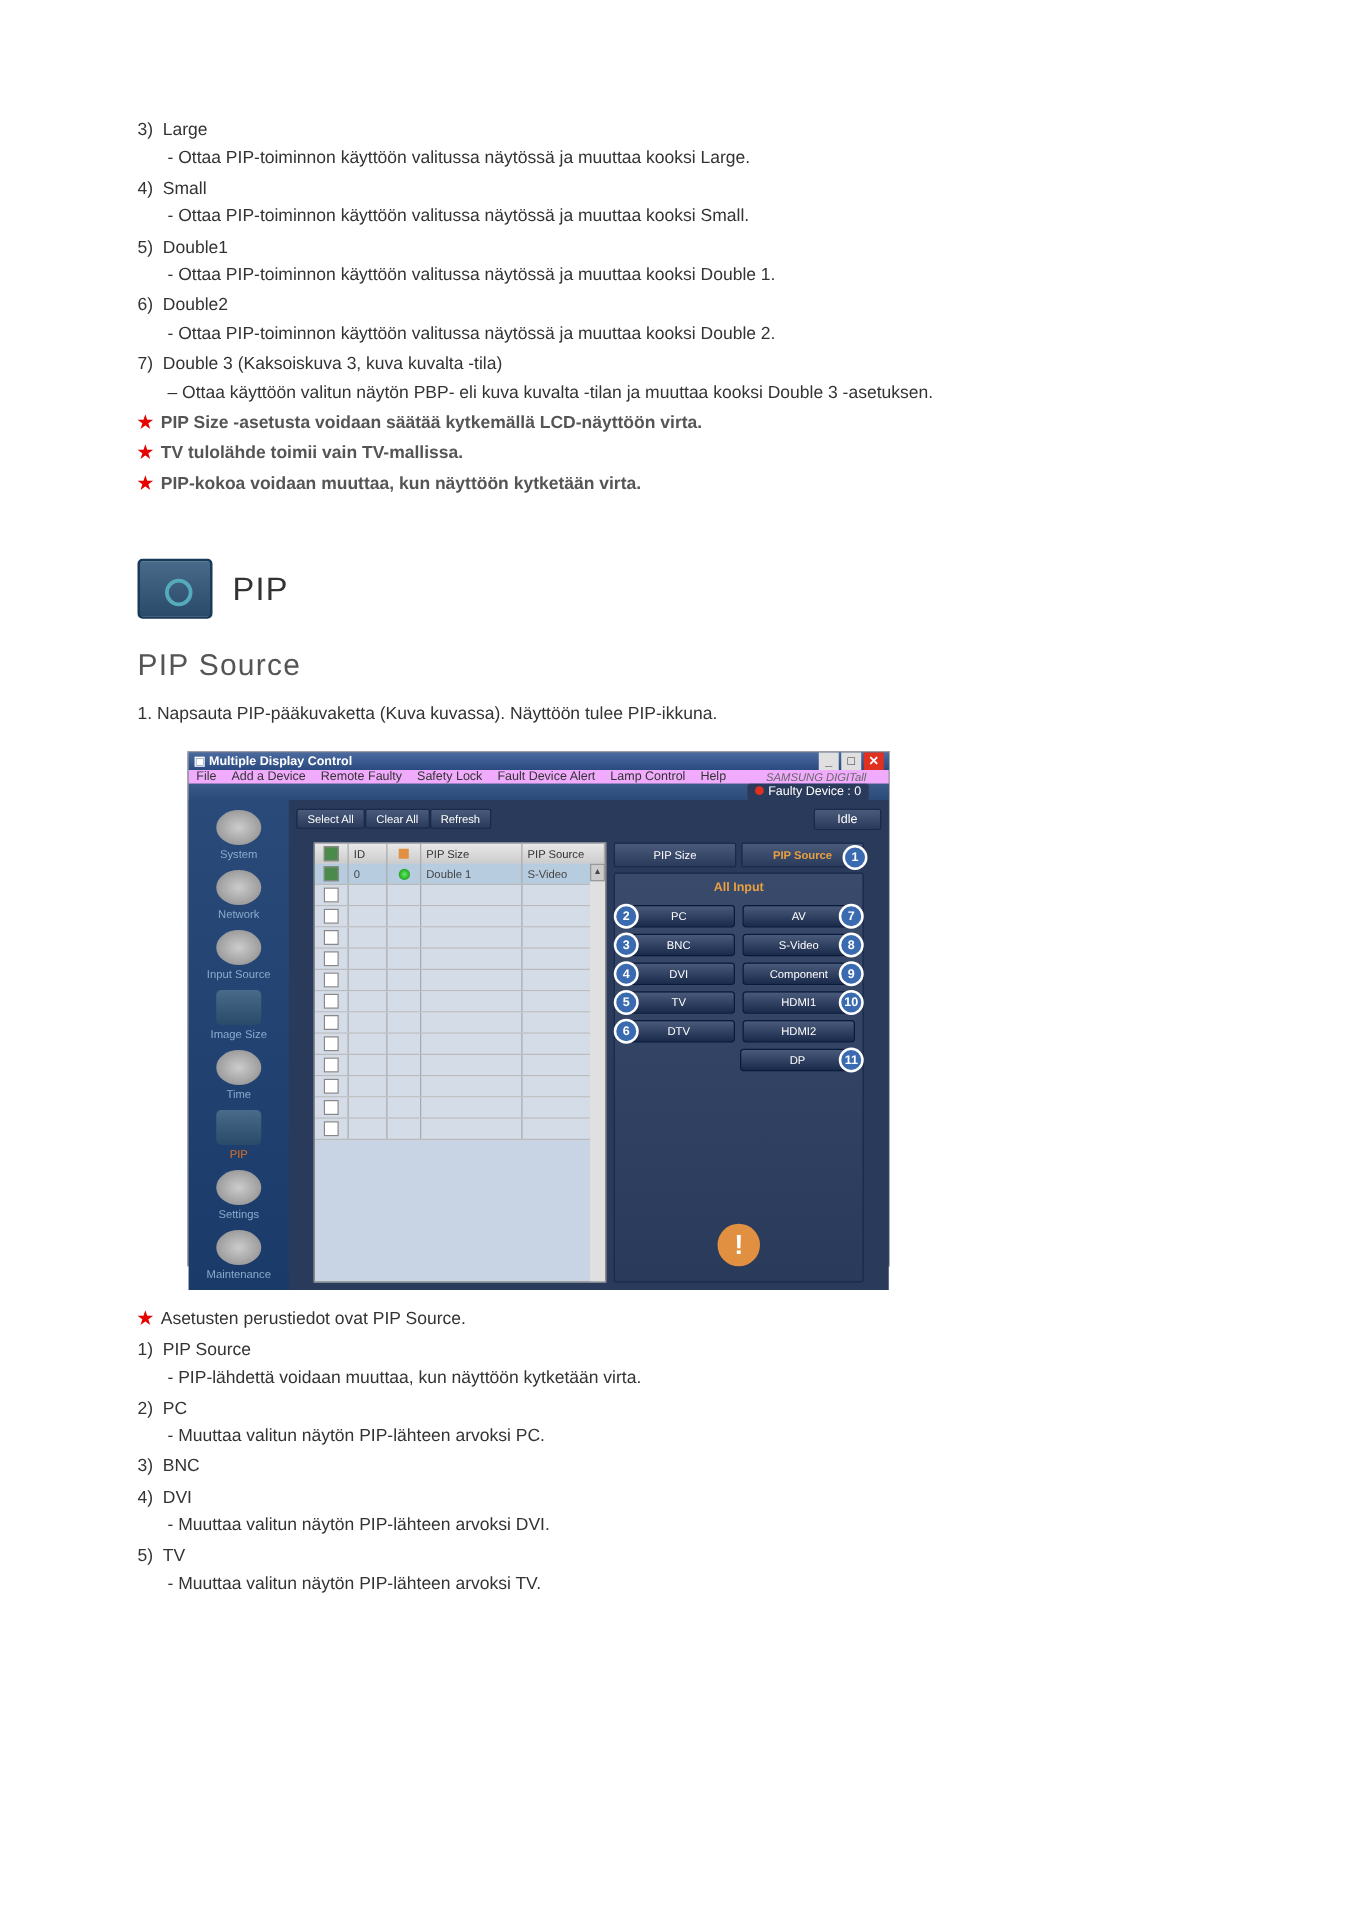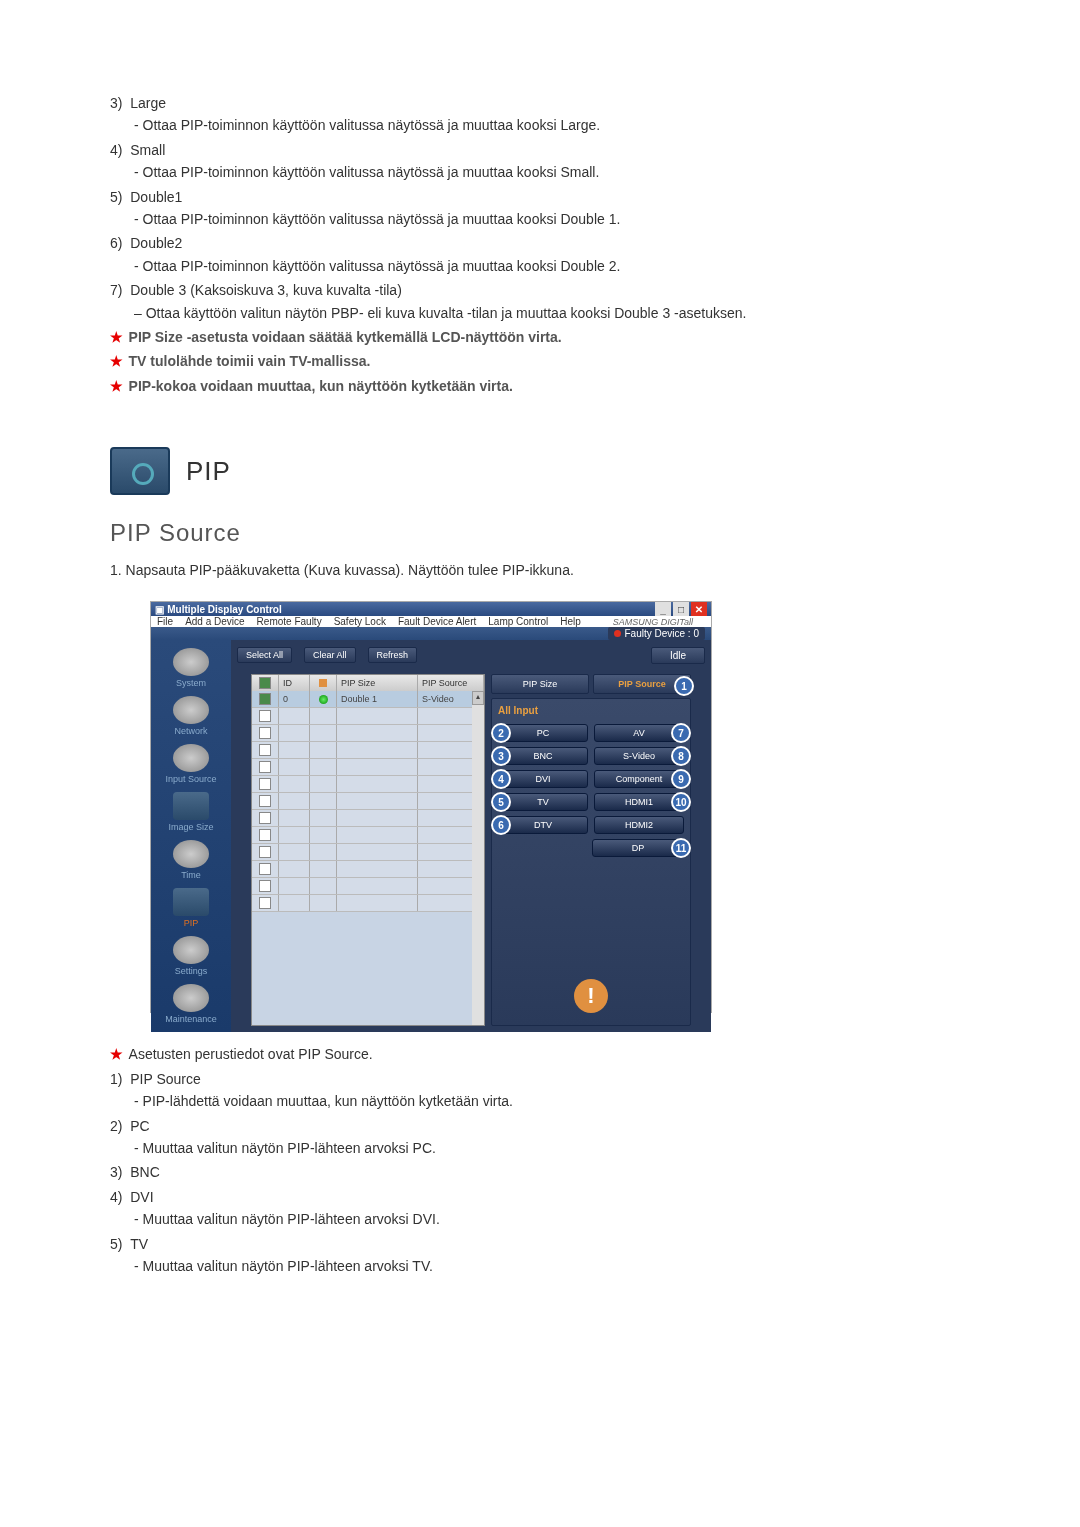--- a/index.html
+++ b/index.html
@@ -13,34 +13,34 @@
 .section-icon:after{content:"";position:absolute;left:50%;top:50%;width:16px;height:16px;margin:-8px 0 0 -8px;border:3px solid #5ab;border-radius:50%}
 .section-title{font-size:26px;color:#333;letter-spacing:1px}
 .subheading{font-size:24px;color:#555;margin:24px 0 12px;letter-spacing:1px}
 .screenshot{width:560px;height:410px;margin:20px 0 30px 40px;border:1px solid #aaa;font-family:Tahoma,sans-serif;font-size:10px;color:#ddd;display:flex;flex-direction:column;background:#3a4a6a}
 .titlebar{height:20px;background:linear-gradient(#4a6aa0,#2a4a80);display:flex;align-items:center;padding:0 4px;color:#fff;font-weight:bold}
 .titlebar .sp{flex:1}
 .winbtn{width:16px;height:14px;margin-left:2px;display:flex;align-items:center;justify-content:center;font-size:10px}
 .winbtn.min{background:#e0e0e0;color:#333}
 .winbtn.max{background:#e0e0e0;color:#333}
 .winbtn.close{background:#e03020;color:#fff}
-.menubar{height:18px;background:#ffffff;color:#333;display:flex;align-items:center;padding:0 6px}
+.menubar{height:18px;background:#f0abfc;color:#333;display:flex;align-items:center;padding:0 6px}
 .menubar span{margin-right:12px}
 .branding{margin-left:auto;font-style:italic;color:#666;font-size:9px}
-.topbar{height:18px;background:linear-gradient(#3a5a8a,#2a4a7a);display:flex;justify-content:flex-end;align-items:flex-end;padding:0 6px;color:#fff}
+.topbar{height:18px;background:linear-gradient(#3a5a8a,#2a4a7a);display:flex;justify-content:flex-end;align-items:flex-end;padding:0 16px;color:#fff}
 .faulty{background:#2a3a5a;padding:1px 6px;border-radius:2px}
 .faulty-dot{display:inline-block;width:7px;height:7px;background:#e03020;border-radius:50%;margin-right:4px}
 .main{flex:1;display:flex;background:#2a3a5a}
 .sidebar{width:80px;background:linear-gradient(#2a4a7a,#1a3a6a);display:flex;flex-direction:column;align-items:center;padding-top:8px}
 .sb-item{width:70px;text-align:center;margin-bottom:8px;font-size:9px;color:#8aabcc}
 .sb-item.active{color:#e07020}
 .sb-icon{width:36px;height:28px;margin:0 auto 2px;background:radial-gradient(#ccc,#888);border-radius:50%}
 .sb-icon.mon{background:linear-gradient(#4a6a8a,#2a4a6a);border-radius:4px}
 .content{flex:1;display:flex;flex-direction:column}
-.toolbar{height:22px;display:flex;align-items:center;gap:12px;padding:4px 6px}
+.toolbar{height:22px;display:flex;align-items:center;gap:0;padding:4px 6px}
 .tbtn{background:linear-gradient(#4a5a7a,#2a3a5a);border:1px solid #1a2a4a;padding:2px 8px;color:#fff;font-size:9px;border-radius:2px}
 .idle{margin-left:auto;background:linear-gradient(#4a5a7a,#2a3a5a);border:1px solid #1a2a4a;padding:2px 18px;color:#fff;font-size:10px;font-weight:normal;border-radius:2px}
 .work{flex:1;display:flex;padding:4px 20px 6px;gap:6px}
 .tablebox{flex:1;background:#c8d4e4;border:1px solid #888;position:relative}
 .thead{display:flex;background:linear-gradient(#e8e8e8,#ccc);color:#333;font-size:9px;height:16px;align-items:center}
 .thead div,.trow div{padding:0 4px;border-right:1px solid #aaa;height:100%;display:flex;align-items:center}
 .c-chk{width:18px;justify-content:center}
 .c-id{width:22px}
 .c-st{width:18px;justify-content:center}
 .c-sz{width:72px}
@@ -50,21 +50,21 @@
 .chk{width:10px;height:10px;border:1px solid #888;background:#fff;display:inline-block}
 .chk.on{background:#4a8a4a}
 .dot-g{width:9px;height:9px;background:radial-gradient(#6e6,#080);border-radius:50%}
 .scrollbar{position:absolute;right:0;top:16px;bottom:0;width:12px;background:#e0e0e0}
 .sbtn{height:12px;background:#ccc;border:1px solid #999;color:#444;font-size:8px;text-align:center}
 .panel{width:200px;display:flex;flex-direction:column}
 .panel-hdr{display:flex;height:20px;gap:4px}
 .ph{flex:1;background:linear-gradient(#4a5a7a,#2a3a5a);border:1px solid #1a2a4a;color:#fff;font-size:9px;display:flex;align-items:center;justify-content:center;border-radius:2px;position:relative}
 .ph.active{color:#eaa040;font-weight:bold}
 .panel-body{flex:1;background:linear-gradient(#3a4a6a,#2a3a5a);border:1px solid #1a2a4a;margin-top:4px;border-radius:2px;padding:6px;display:flex;flex-direction:column}
-.allinput{text-align:left;color:#eaa040;font-size:10px;font-weight:bold;margin-bottom:8px}
+.allinput{text-align:center;color:#eaa040;font-size:10px;font-weight:bold;margin-bottom:8px}
 .btnrow{display:flex;gap:6px;margin-bottom:5px}
 .pbtn{flex:1;background:linear-gradient(#4a5a7a,#1a2a4a);border:1px solid #0a1a3a;color:#fff;font-size:9px;height:16px;display:flex;align-items:center;justify-content:center;border-radius:3px;position:relative}
 .pbtn.half{flex:0 0 calc(50% - 3px);margin-left:auto}
 .callout{position:absolute;width:16px;height:16px;border:2px solid #fff;background:#3a6ab0;color:#fff;border-radius:50%;font-size:10px;font-weight:bold;display:flex;align-items:center;justify-content:center}
 .warn{width:34px;height:34px;background:#e09040;border-radius:50%;margin:auto auto 6px;display:flex;align-items:center;justify-content:center;color:#fff;font-size:22px;font-weight:bold}
 </style>
 </head>
 <body>
 
 <div class="item"><span class="num">3)&nbsp;&nbsp;</span><span>Large</span><span class="sub">- Ottaa PIP-toiminnon käyttöön valitussa näytössä ja muuttaa kooksi Large.</span></div>

